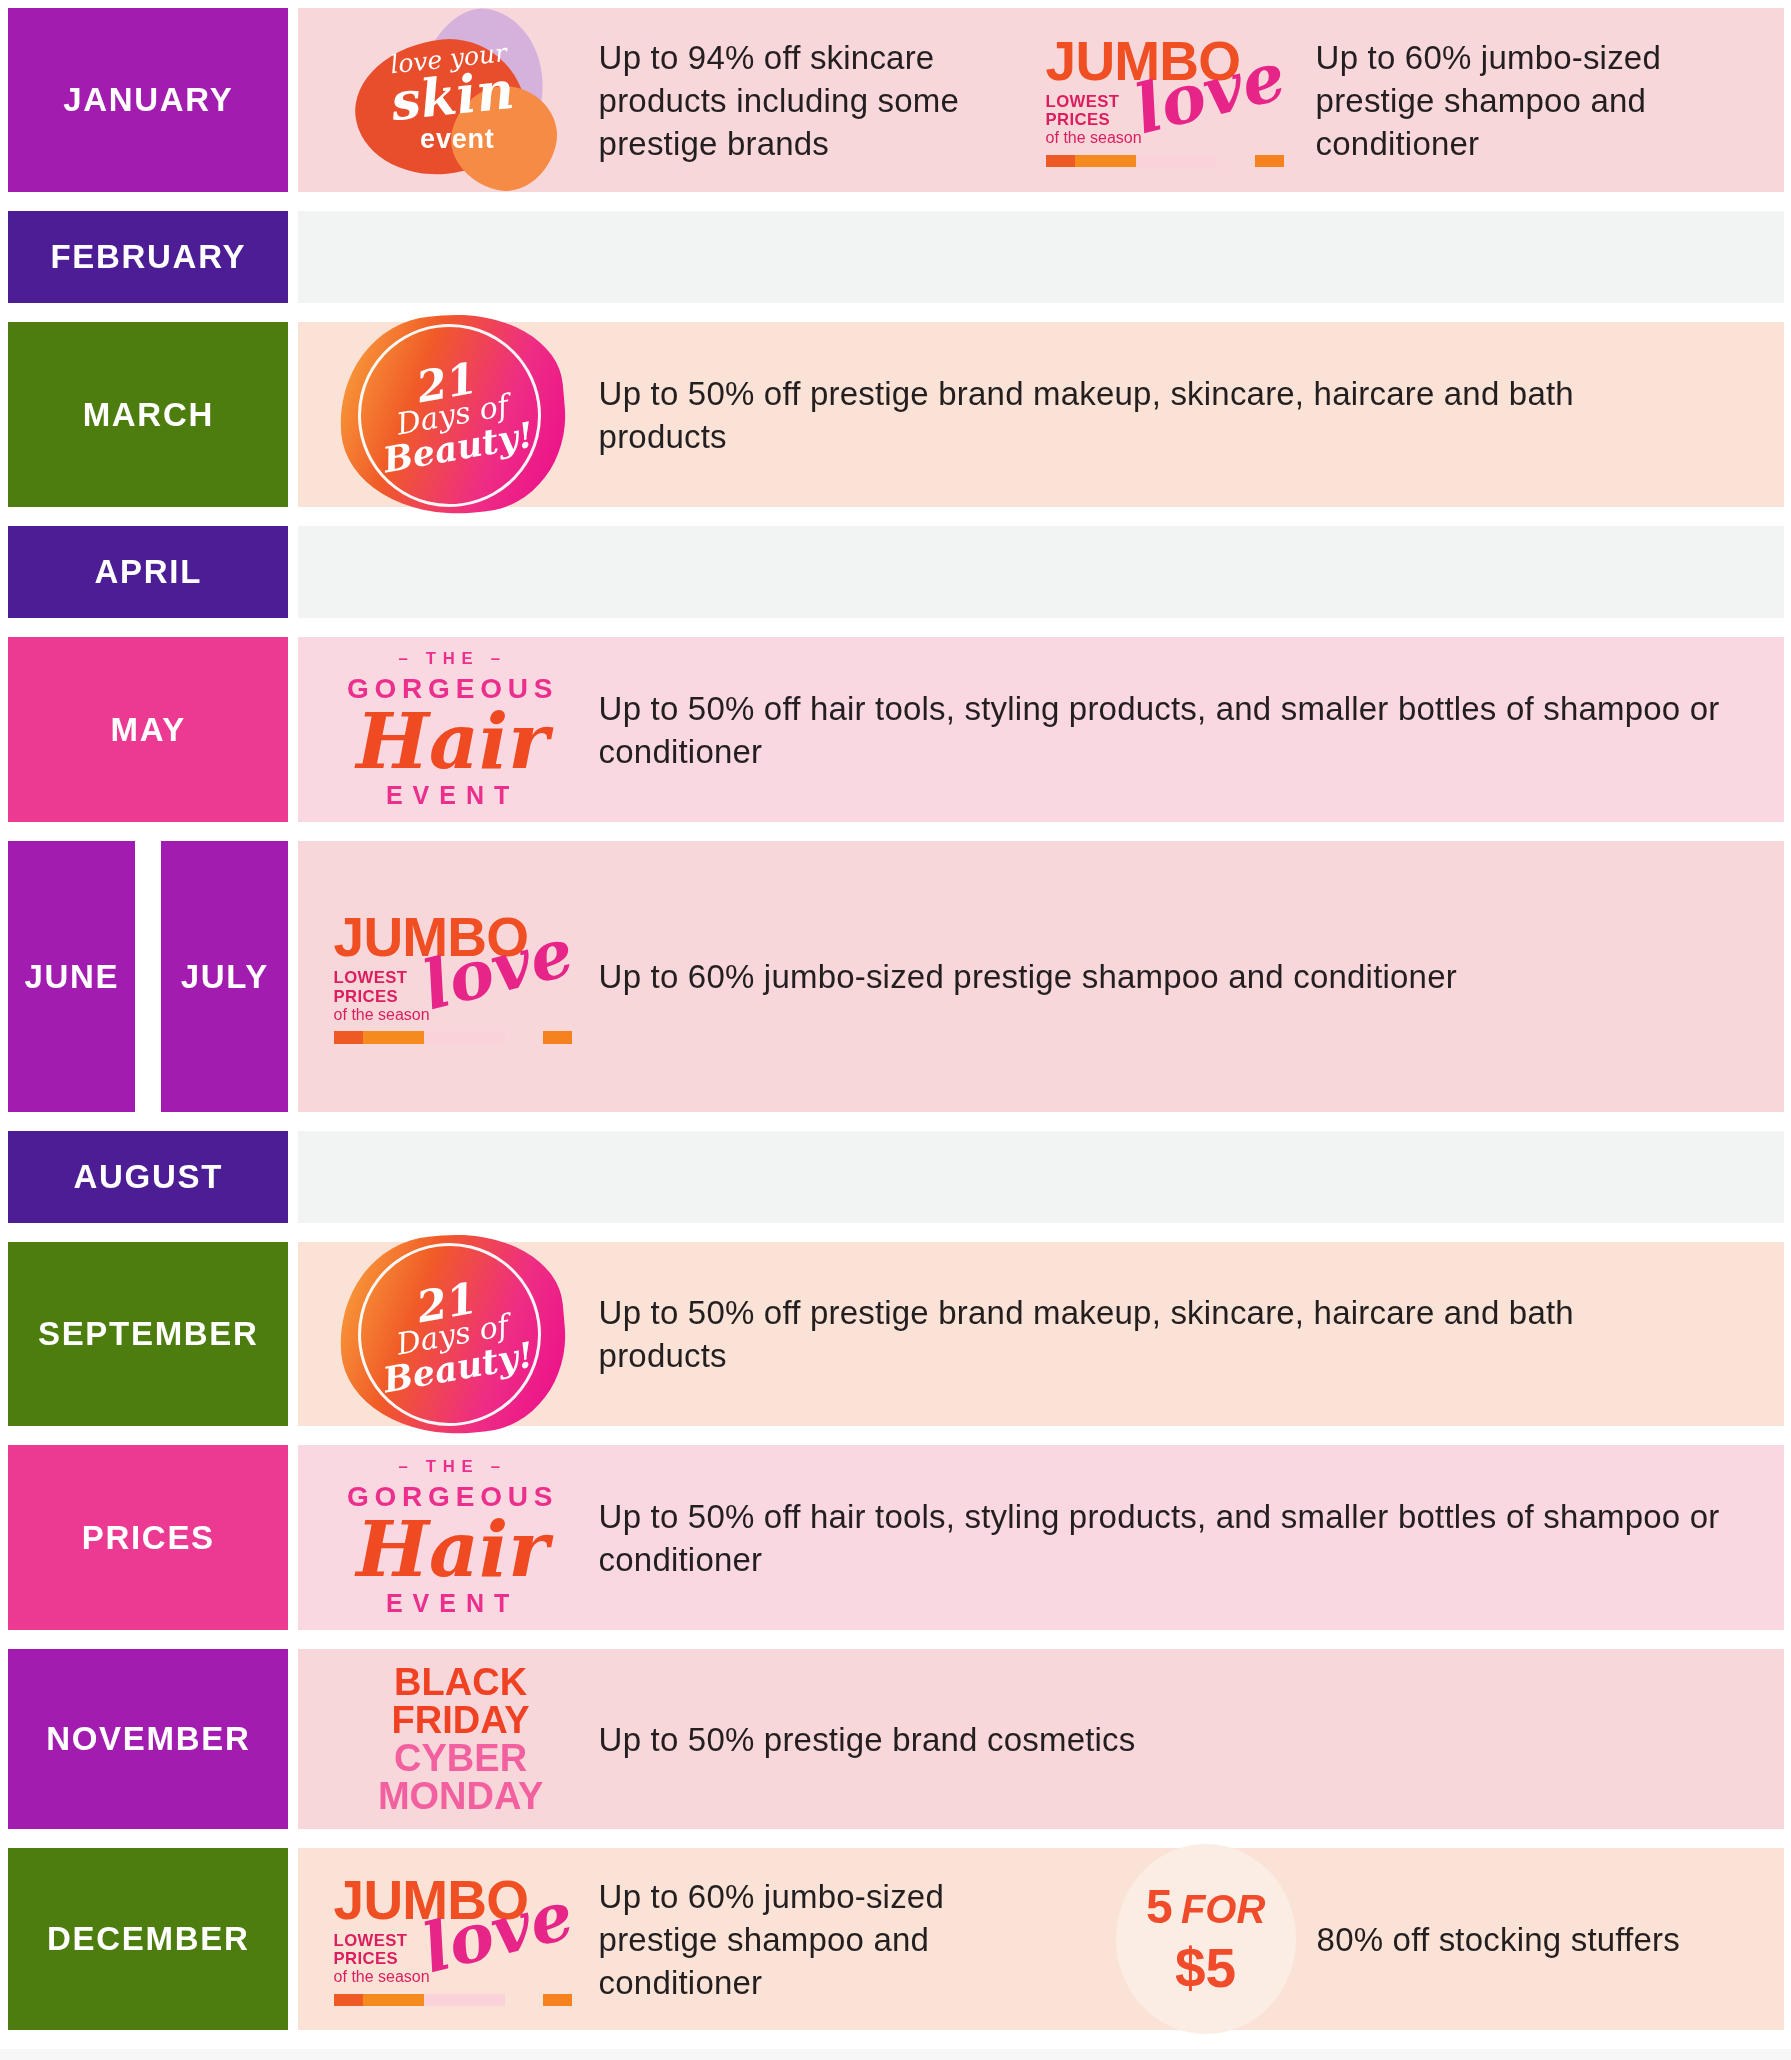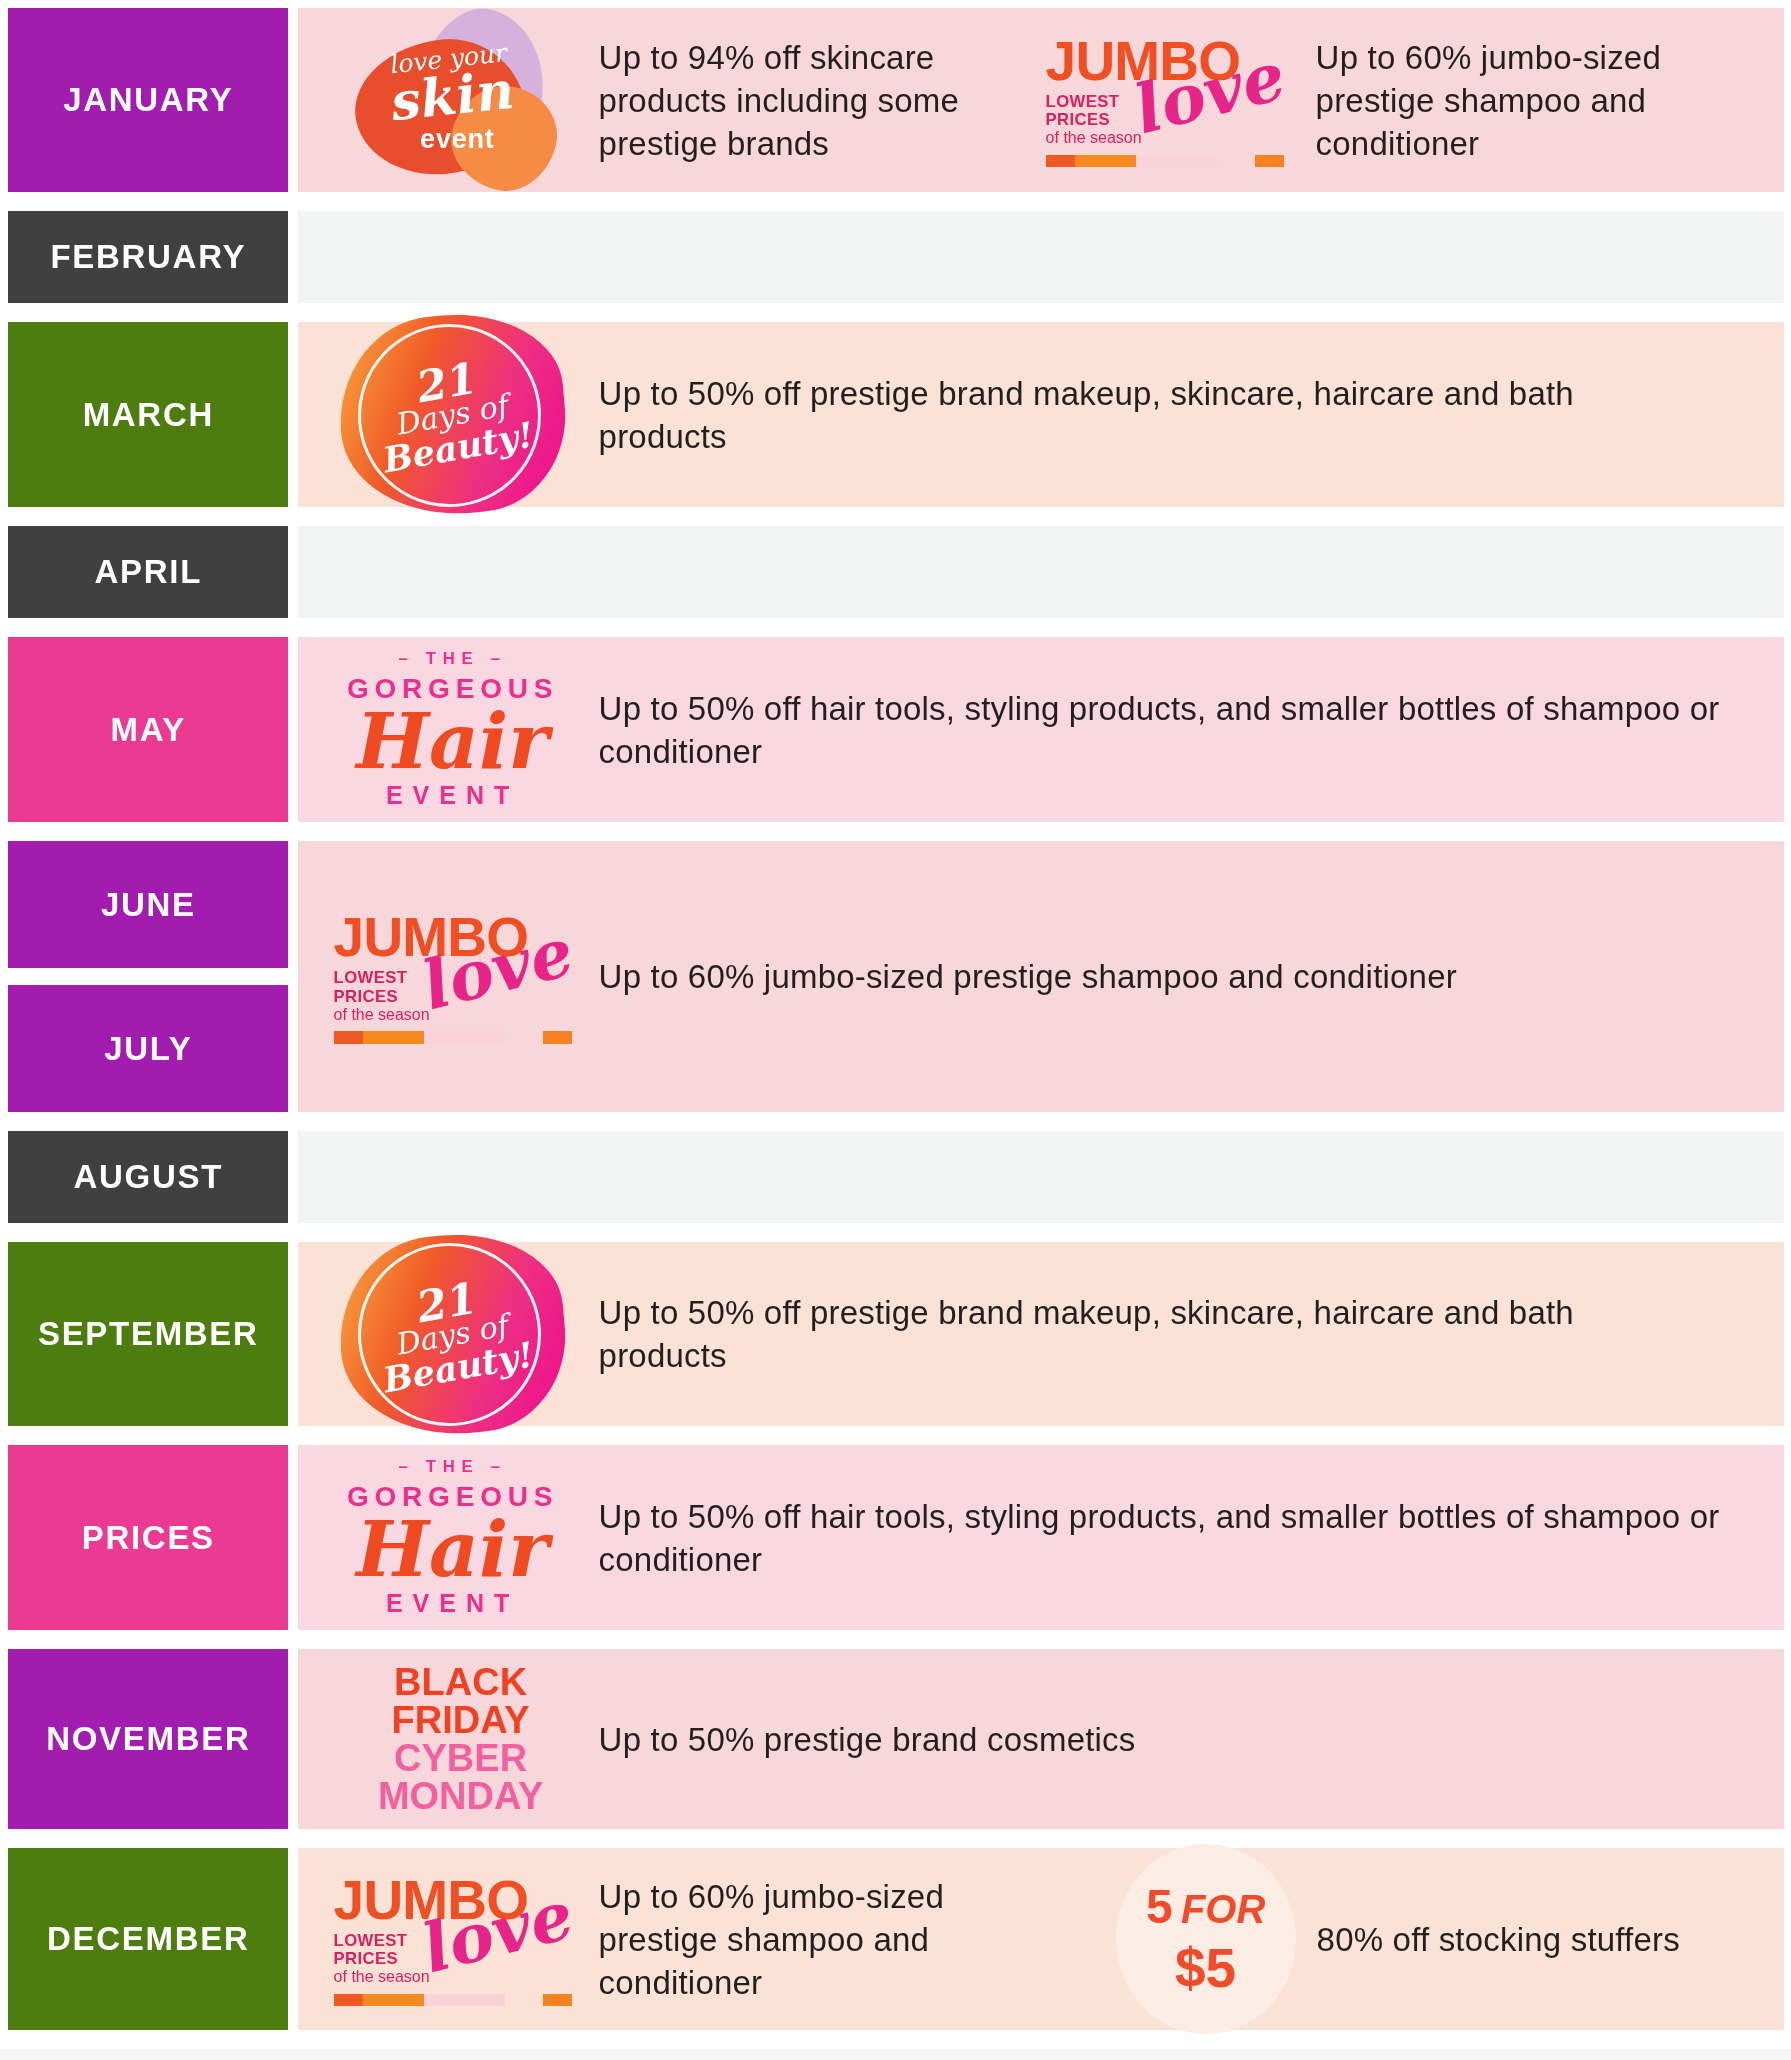--- a/index.html
+++ b/index.html
@@ -8,30 +8,30 @@
     padding-top:8.3px; font-family:"Liberation Sans", sans-serif; overflow:hidden;
   }
   .row{display:flex; margin:0 8.3px 19px 8.3px;}
   
   .label{
     width:280px; flex:0 0 280px; margin-right:10px;
     display:flex; align-items:center; justify-content:center;
     color:#ffffff; font-weight:700; font-size:33px; letter-spacing:1.7px;
   }
   .c-red{background:#a21caf;} .c-orange{background:#4d7c0f;}
-  .c-pink{background:#EC3A93;} .c-gray{background:#404040;}
+  .c-pink{background:#EC3A93;} .c-gray{background:#4c1d95;}
   
   .panel{flex:1; display:flex; align-items:center; box-sizing:border-box; padding:0 8.3px;}
   .p-pink{background:#F8D7DB;} .p-peach{background:#FAE3D6;}
   .p-rose{background:#F9D8E2;} .p-gray{background:#F2F3F3;}
   .h220{height:184px;} .h222{height:185px;} .h110{height:92px;}
   .h215{height:180px;} .h218{height:182px;}
   
   .labels-col{width:280px; flex:0 0 280px; margin-right:10px; height:271px;
-    display:flex; flex-direction:column; justify-content:space-between;}
+    display:flex; justify-content:space-between;}
   .labels-col .label{width:auto; flex:0 0 127px; margin-right:0;}
   .h324{height:271px;}
   
   .offer{font-size:33px; line-height:43px; color:#231F20; letter-spacing:0.2px;}
   .w450{max-width:376px;} .w470{max-width:392px;} .w1220{max-width:1019px;} .w1370{max-width:1144px;}
   .logo-zone{width:292px; flex:0 0 292px; display:flex; align-items:center; justify-content:center;}
   
   .skin-logo{position:relative; width:196px; height:167px;}
   .skin-blob-lav{position:absolute; width:125px; height:163px; left:63px; top:-6.7px;
     background:#D4B2DC; border-radius:40% 60% 50% 50%/45% 55% 45% 55%; transform:rotate(18deg);}

